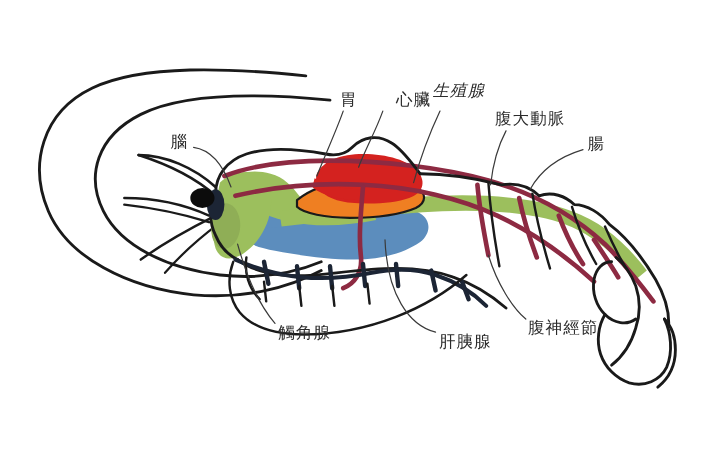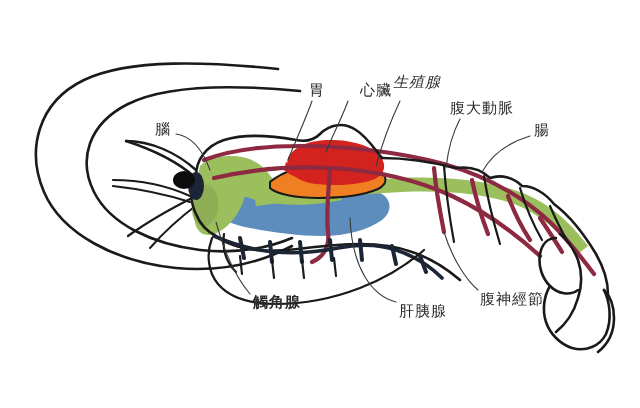--- a/index.html
+++ b/index.html
@@ -172,17 +172,17 @@
     </g>
 
   </svg>
 
   <div class="label" style="left:155px; top:122px;">腦</div>
   <div class="label" style="left:309px; top:83px;">胃</div>
   <div class="label" style="left:360px; top:83px;">心臟</div>
   <div class="label" style="left:393px; top:75px;font-style:italic;">生殖腺</div>
   <div class="label" style="left:450px; top:101px;">腹大動脈</div>
   <div class="label" style="left:534px; top:123px;">腸</div>
-  <div class="label" style="left:253px; top:295px;font-weight:bold;">觸角腺</div>
+  <div class="label" style="left:253px; top:295px;">觸角腺</div>
   <div class="label" style="left:399px; top:304px;font-family:Liberation Serif, serif;">肝胰腺</div>
   <div class="label" style="left:480px; top:292px;font-family:Liberation Serif, serif;">腹神經節</div>
 
 </div>
 
 </body></html>

